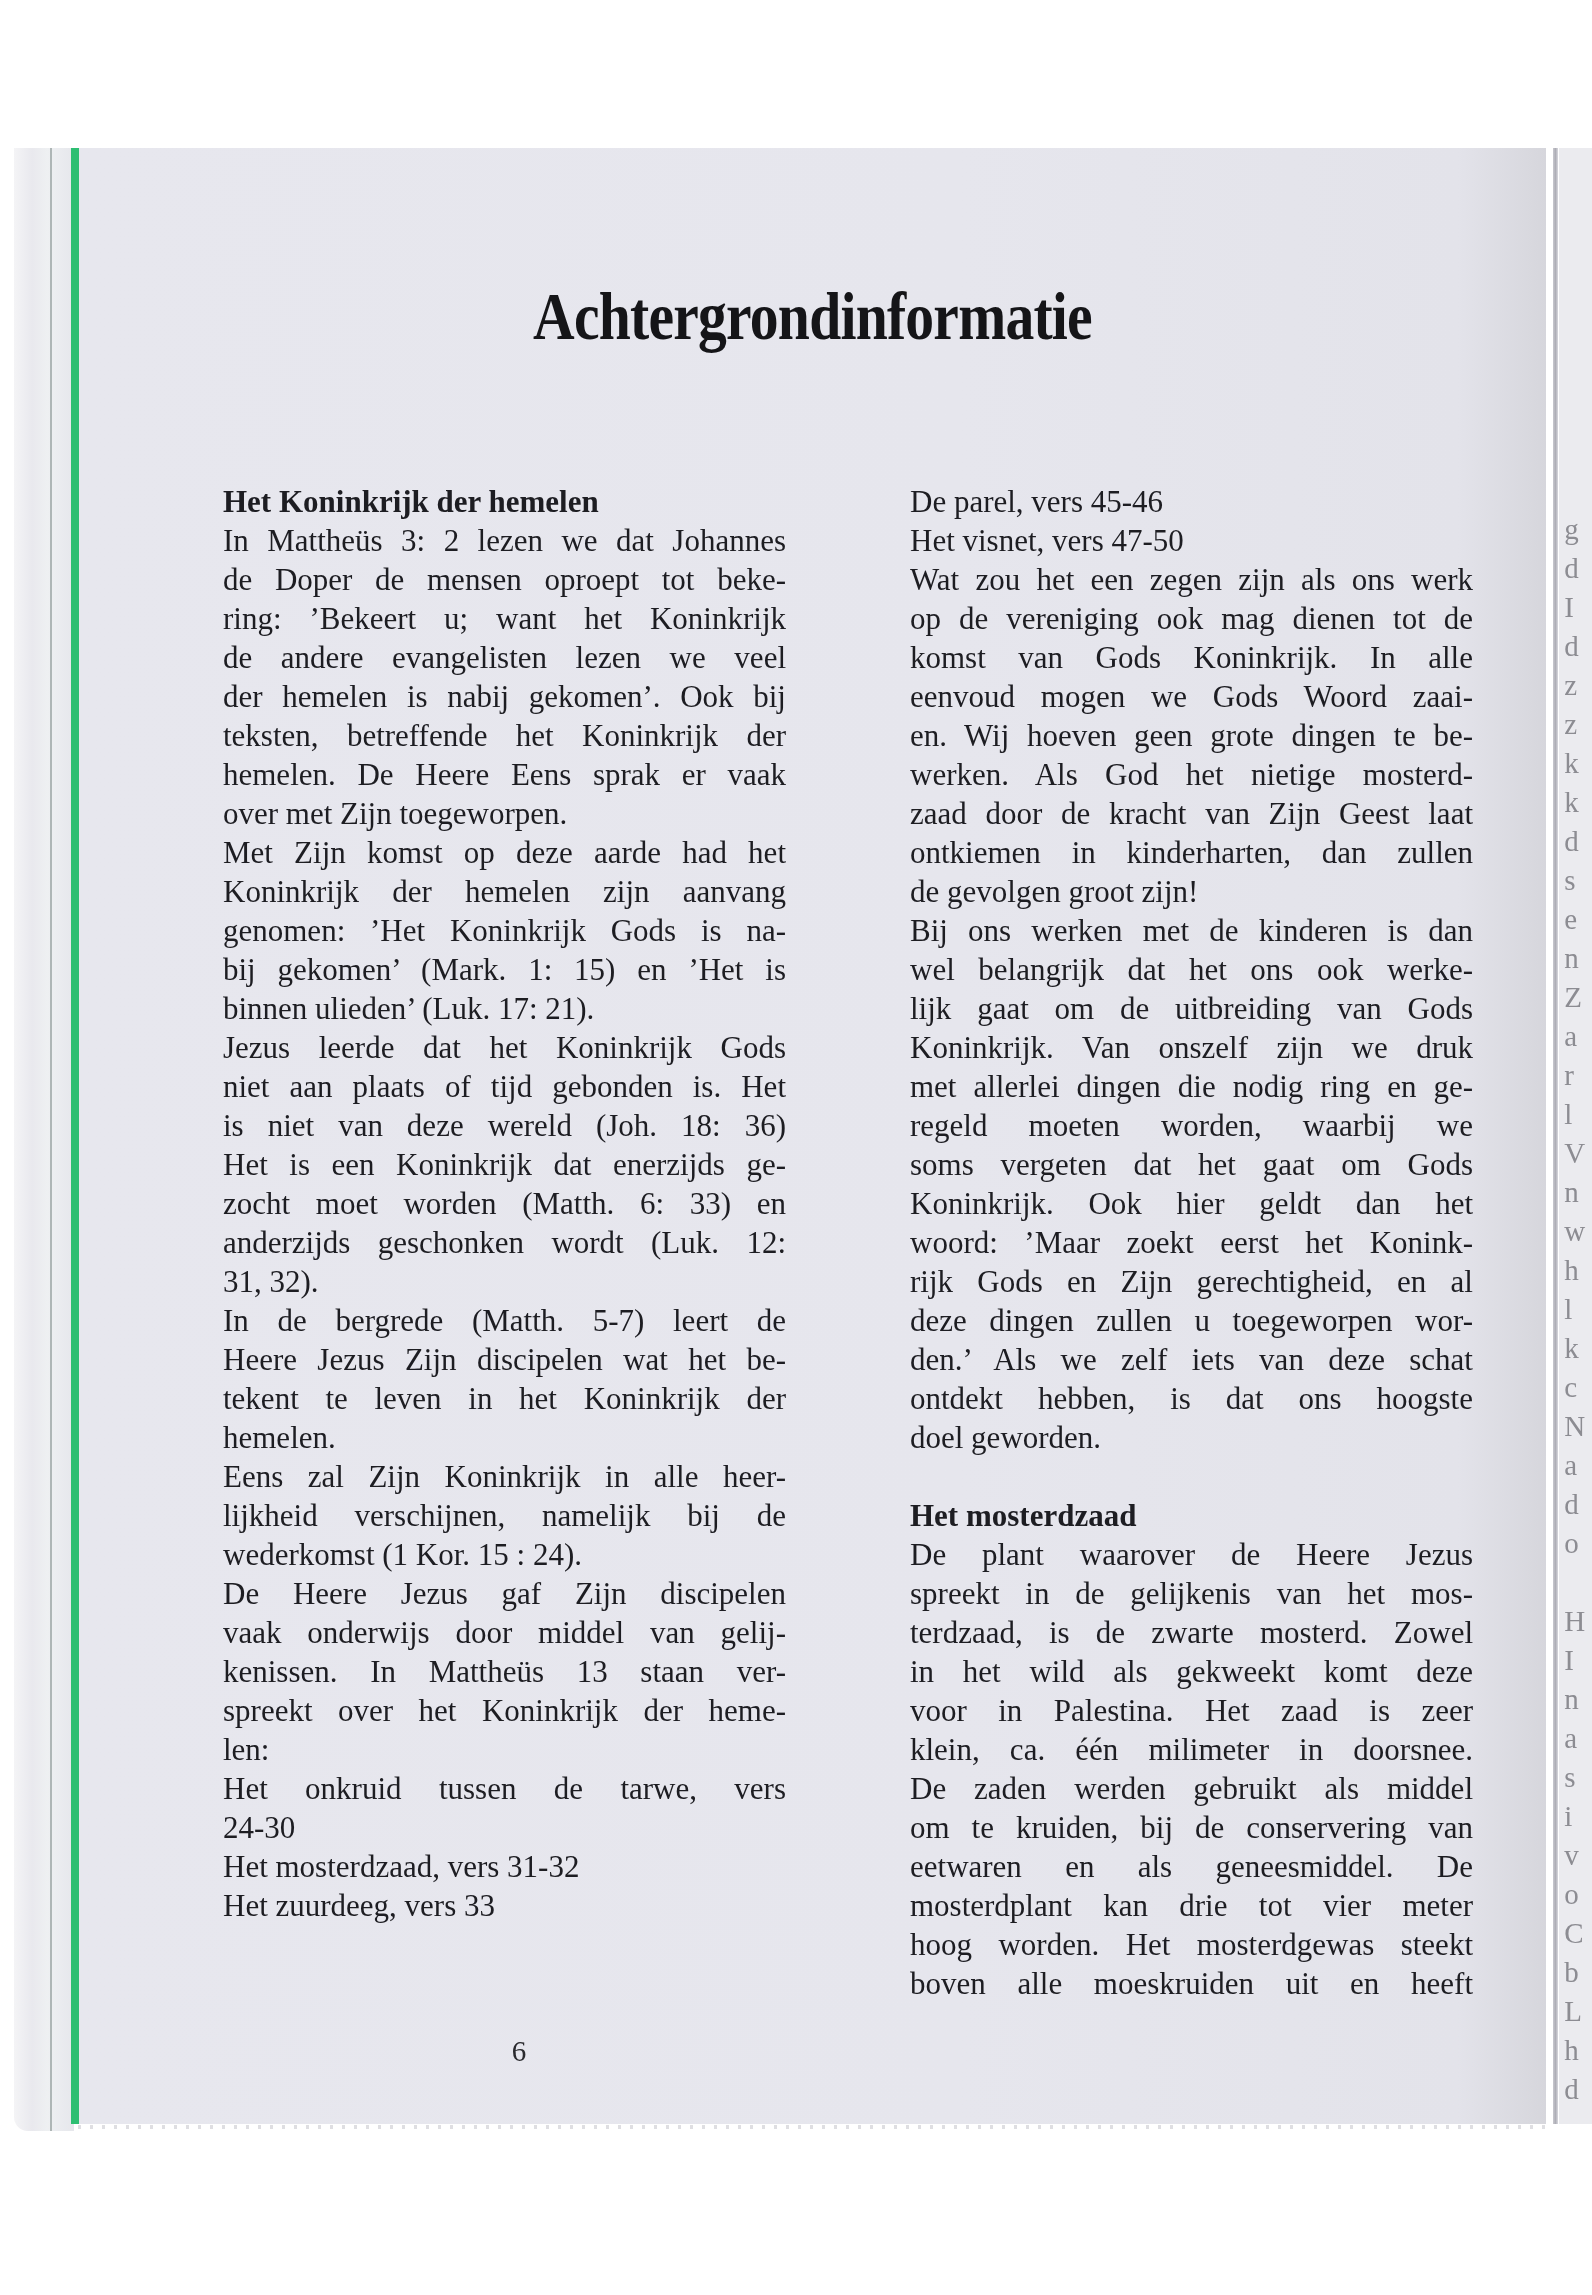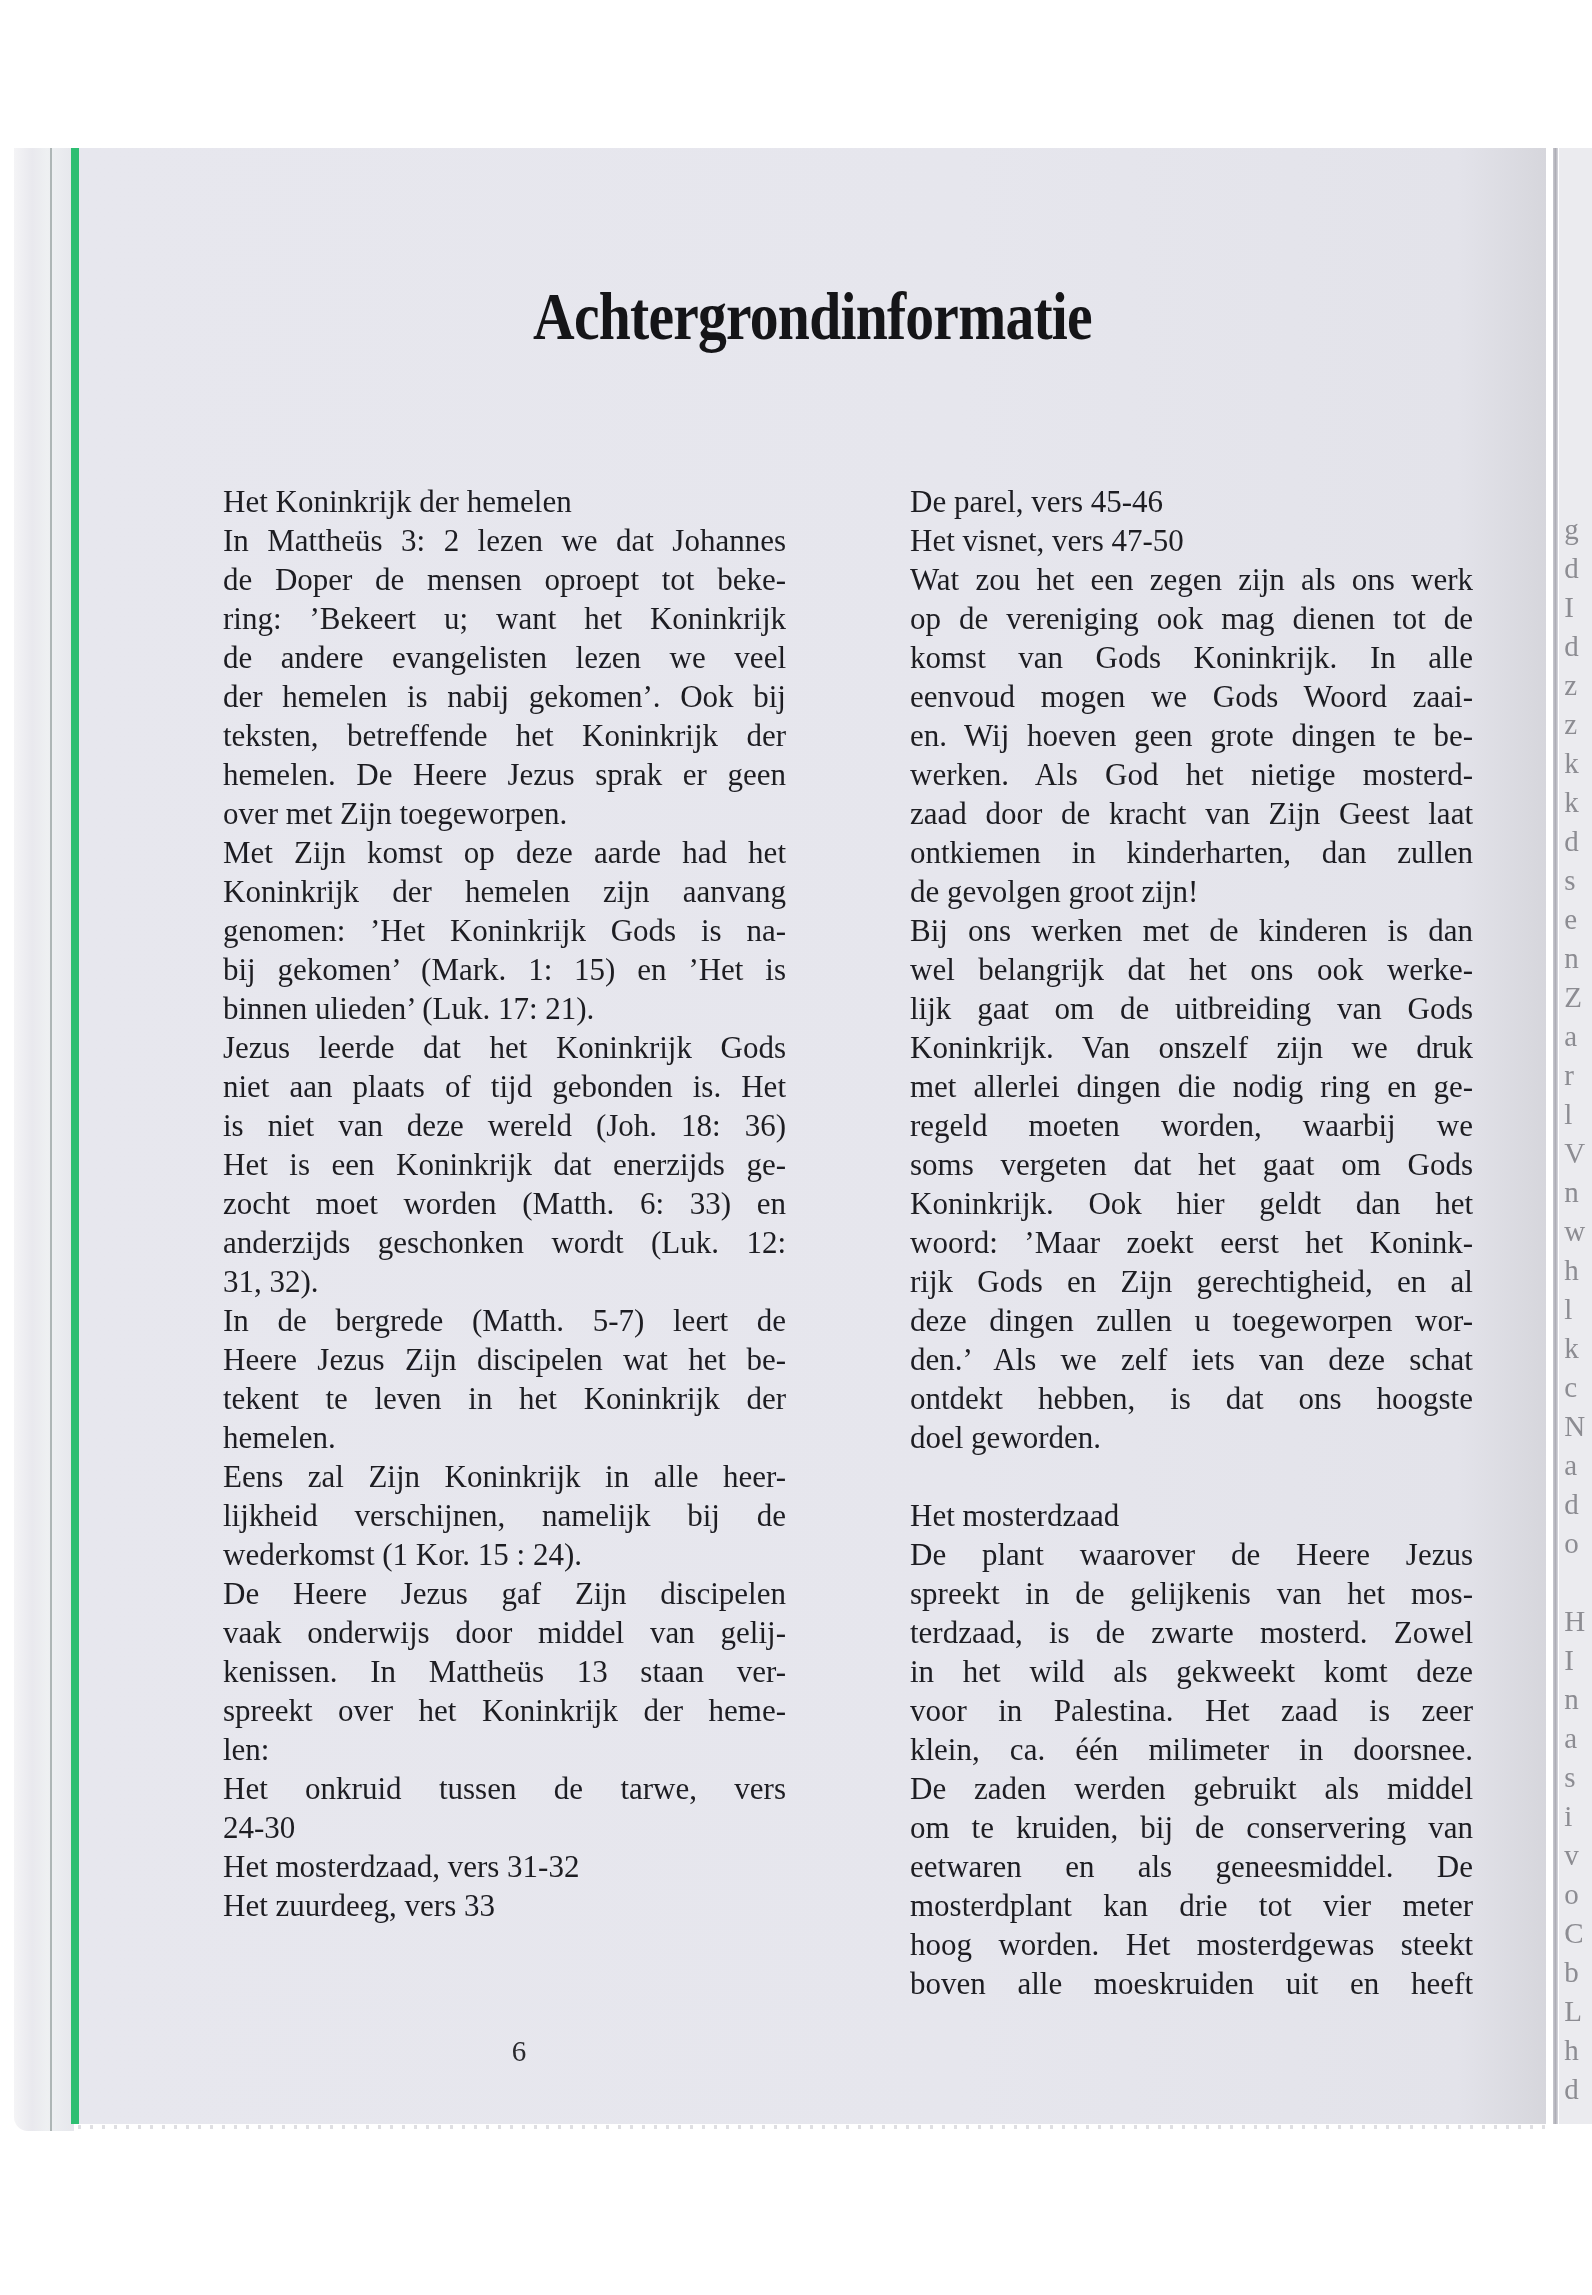--- a/index.html
+++ b/index.html
@@ -60,21 +60,21 @@
     font-size: 31px; line-height: 39px; color: #1d1d22;
   }
   .col-left { left: 223px; }
   .col-right { left: 910px; }
   .line {
     display: block; white-space: nowrap;
     text-align: justify; text-align-last: justify;
     height: 39px; overflow: visible;
   }
   .line.last { text-align-last: left; }
-  .heading { font-weight: normal; text-align-last: left; }
+  .heading { font-weight: bold; text-align-last: left; }
   .gap { display: block; height: 39px; }
   .page-number {
     position: absolute; left: 506px; top: 2035px; width: 26px; text-align: center;
     font-size: 29px; color: #2a2a2e;
   }
 </style>
 </head>
 <body>
 
 <div class="page-stack">
@@ -135,21 +135,21 @@
 <h1 class="title" style="margin:0;">Achtergrondinformatie</h1>
 
 <div class="column col-left" id="col-left">
     <span class="line heading">Het Koninkrijk der hemelen</span>
     <span class="line">In Mattheüs 3: 2 lezen we dat Johannes</span>
     <span class="line">de Doper de mensen oproept tot beke-</span>
     <span class="line">ring: ’Bekeert u; want het Koninkrijk</span>
     <span class="line">de andere evangelisten lezen we veel</span>
     <span class="line">der hemelen is nabij gekomen’. Ook bij</span>
     <span class="line">teksten, betreffende het Koninkrijk der</span>
-    <span class="line">hemelen. De Heere Jezus sprak er geen</span>
+    <span class="line">hemelen. De Heere Eens sprak er vaak</span>
     <span class="line last">over met Zijn toegeworpen.</span>
     <span class="line">Met Zijn komst op deze aarde had het</span>
     <span class="line">Koninkrijk der hemelen zijn aanvang</span>
     <span class="line">genomen: ’Het Koninkrijk Gods is na-</span>
     <span class="line">bij gekomen’ (Mark. 1: 15) en ’Het is</span>
     <span class="line last">binnen ulieden’ (Luk. 17: 21).</span>
     <span class="line">Jezus leerde dat het Koninkrijk Gods</span>
     <span class="line">niet aan plaats of tijd gebonden is. Het</span>
     <span class="line">is niet van deze wereld (Joh. 18: 36)</span>
     <span class="line">Het is een Koninkrijk dat enerzijds ge-</span>

